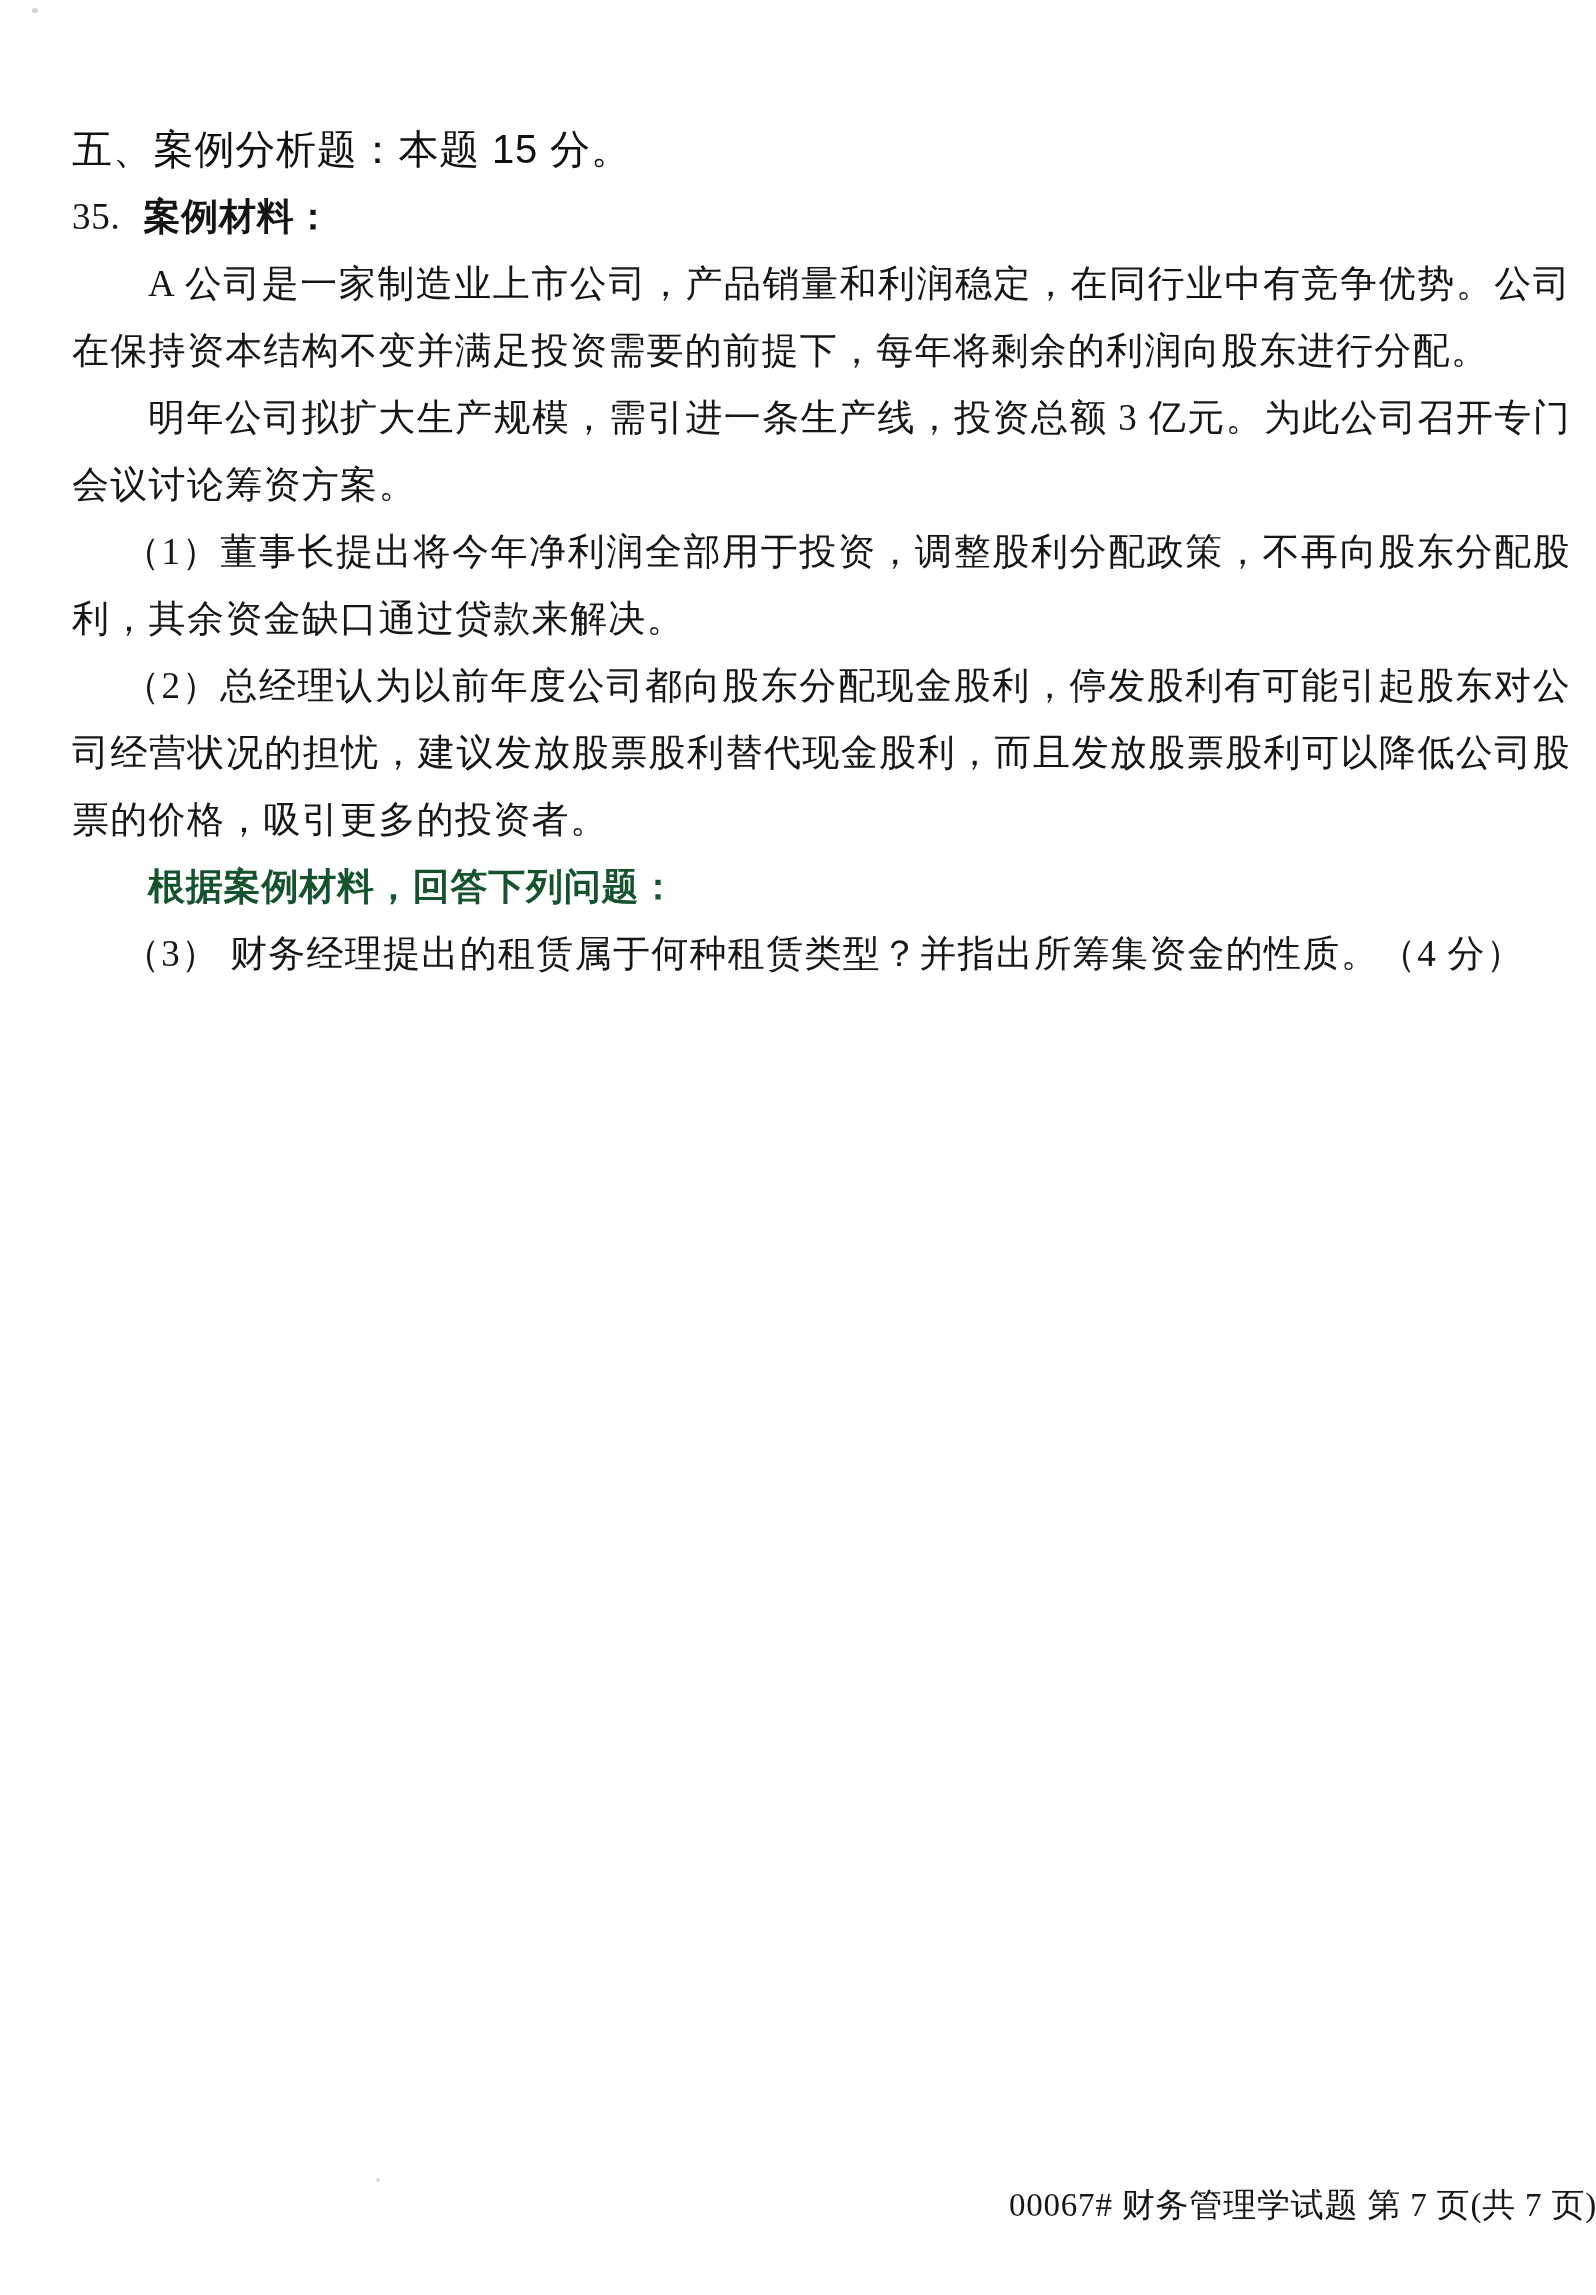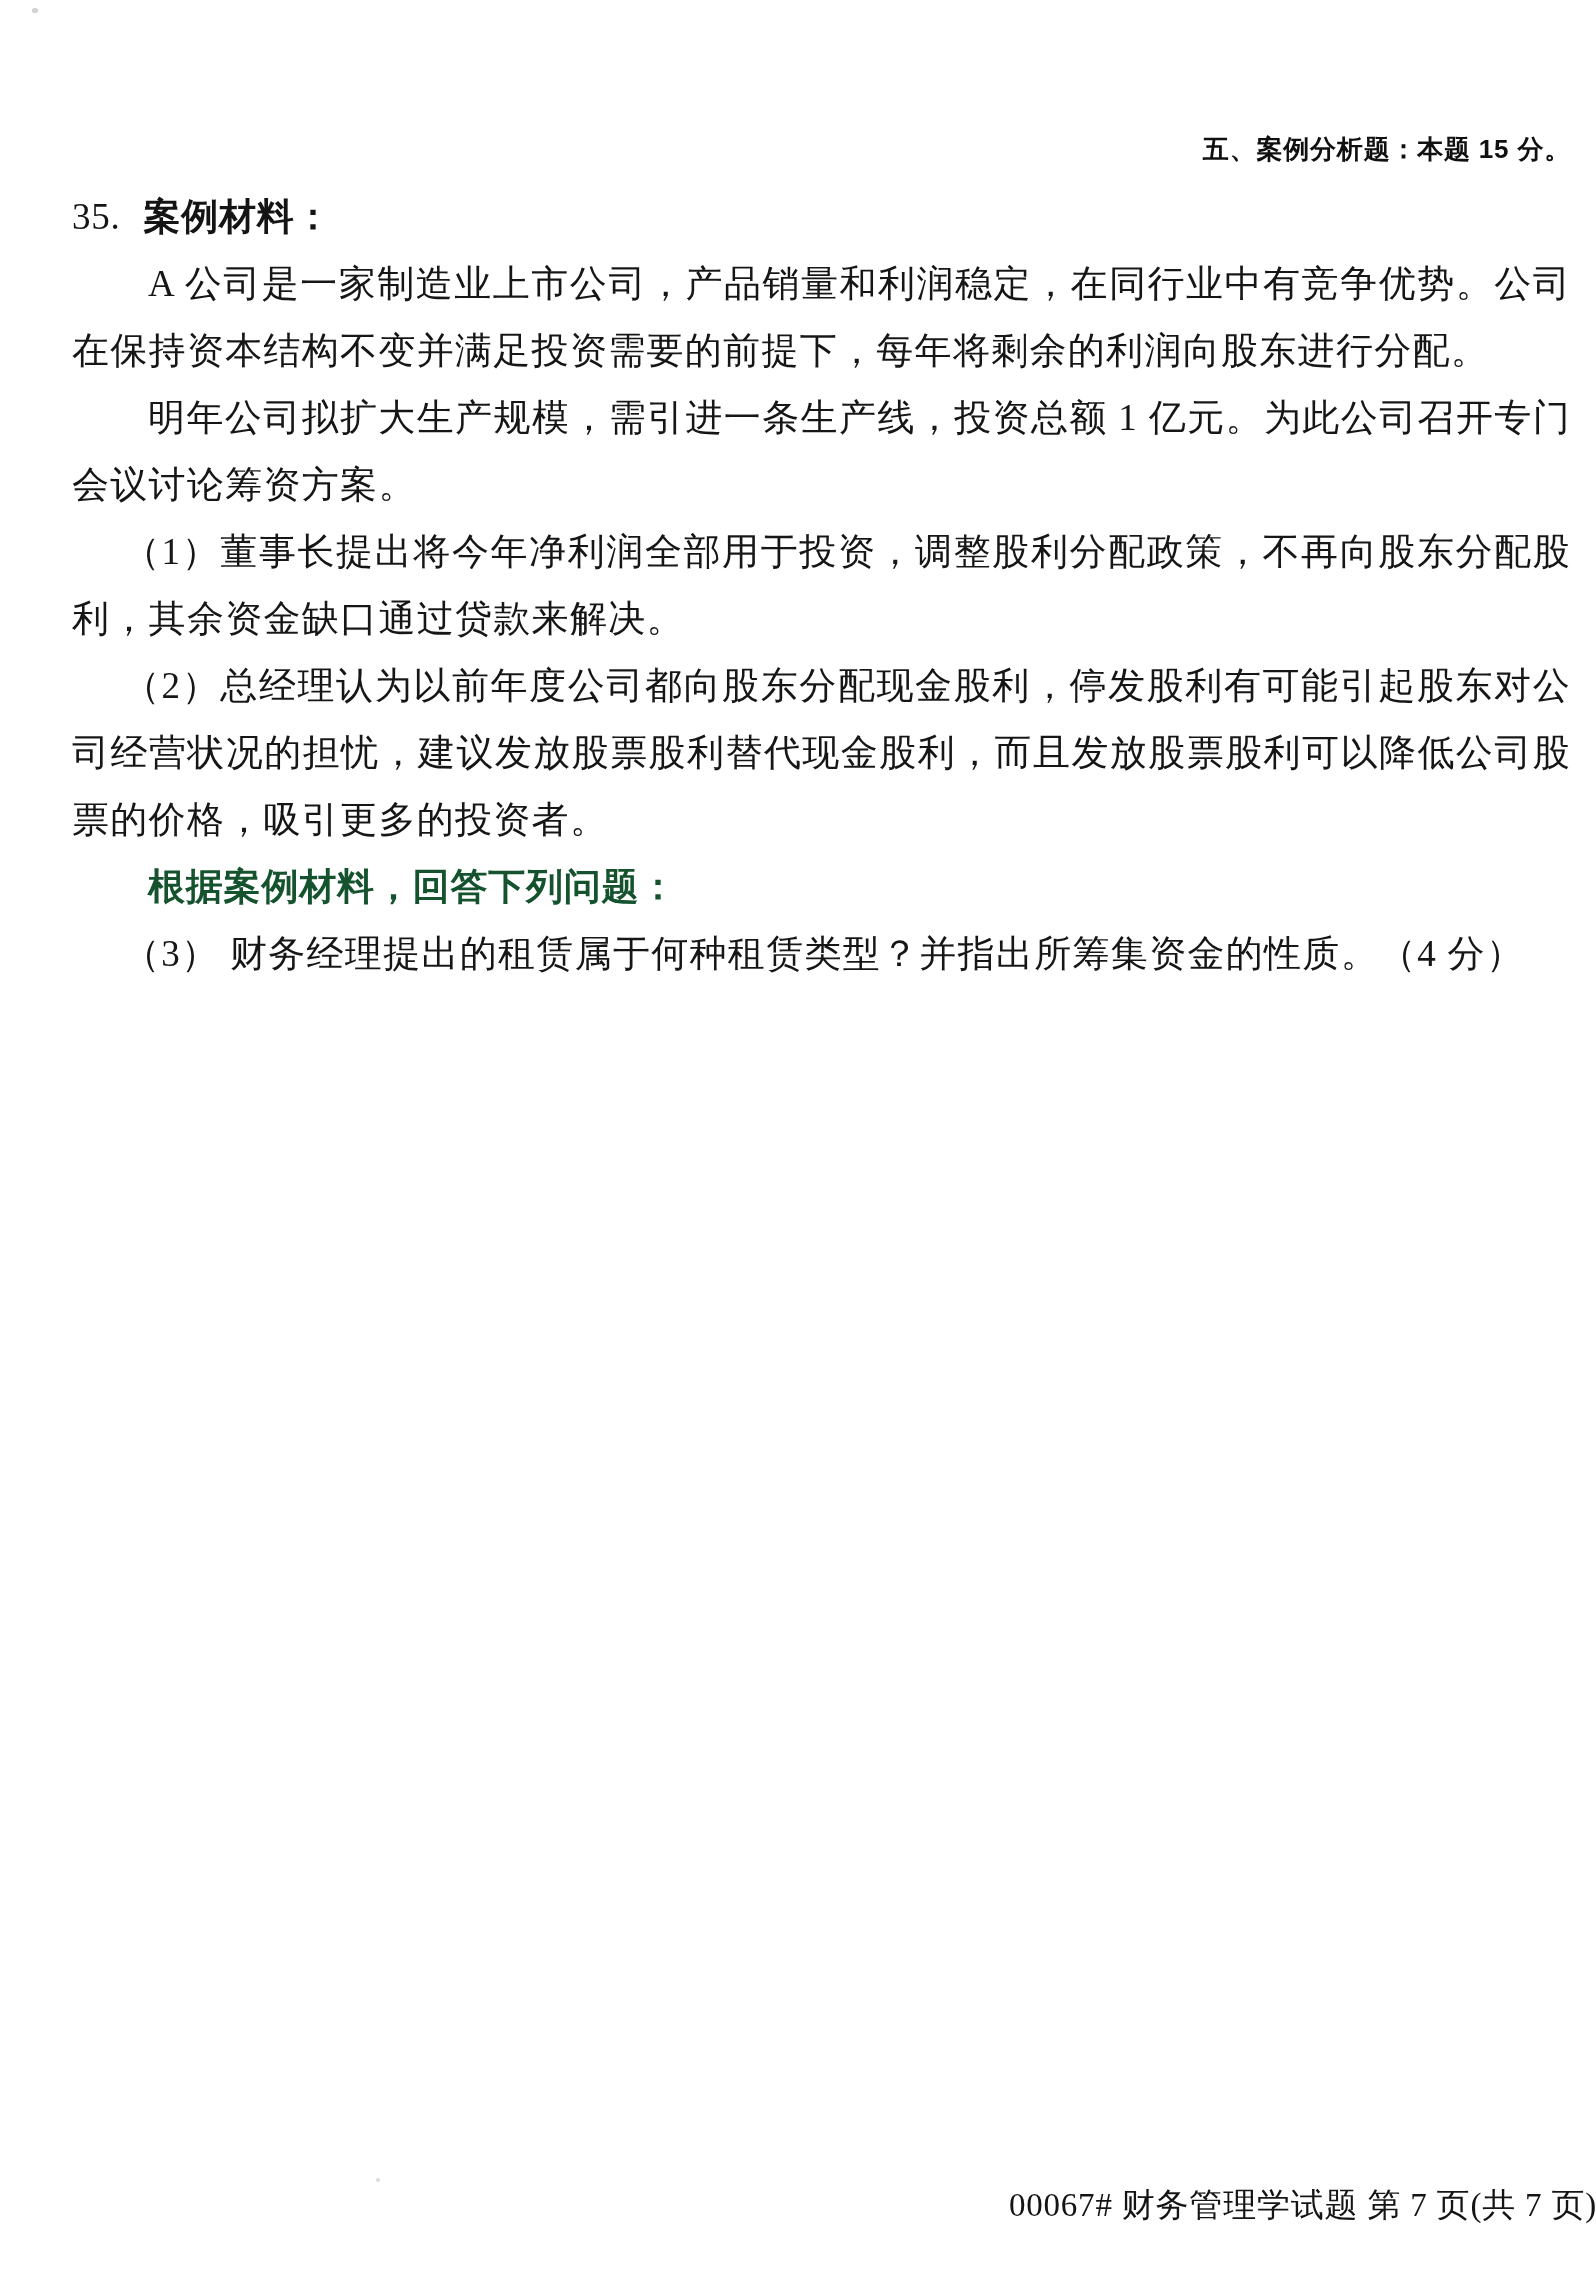--- a/index.html
+++ b/index.html
@@ -17,26 +17,25 @@
   .content {
     position: absolute;
     left: 72px;
     top: 116px;
     width: 1499px;
   }
 
   .section-heading {
     margin: 0;
     font-family: "Liberation Sans", "DejaVu Sans", sans-serif;
-    font-weight: 700;
-    font-size: 26px;
+    font-weight: 400;
+    font-size: 40px;
     line-height: 67px;
     letter-spacing: 0.8px;
     color: #101010;
-    text-align: right;
   }
 
   .item-line {
     margin: 0;
     font-size: 37px;
     line-height: 67px;
   }
   .item-number {
     font-family: "Liberation Serif", "DejaVu Serif", serif;
     letter-spacing: 0.8px;
@@ -111,21 +110,21 @@
 
     <p class="section-heading">五、案例分析题：本题 15 分。</p>
 
     <p class="item-line">
       <span class="item-number">35.</span>
       <span class="item-label">案例材料：</span>
     </p>
 
     <p class="body-para">A 公司是一家制造业上市公司，产品销量和利润稳定，在同行业中有竞争优势。公司在保持资本结构不变并满足投资需要的前提下，每年将剩余的利润向股东进行分配。</p>
 
-    <p class="body-para">明年公司拟扩大生产规模，需引进一条生产线，投资总额 1 亿元。为此公司召开专门会议讨论筹资方案。</p>
+    <p class="body-para">明年公司拟扩大生产规模，需引进一条生产线，投资总额 3 亿元。为此公司召开专门会议讨论筹资方案。</p>
 
     <p class="body-para numbered">（1）董事长提出将今年净利润全部用于投资，调整股利分配政策，不再向股东分配股利，其余资金缺口通过贷款来解决。</p>
 
     <p class="body-para numbered">（2）总经理认为以前年度公司都向股东分配现金股利，停发股利有可能引起股东对公司经营状况的担忧，建议发放股票股利替代现金股利，而且发放股票股利可以降低公司股票的价格，吸引更多的投资者。</p>
 
 
     <p class="questions-intro">根据案例材料，回答下列问题：</p>
 
 
 

